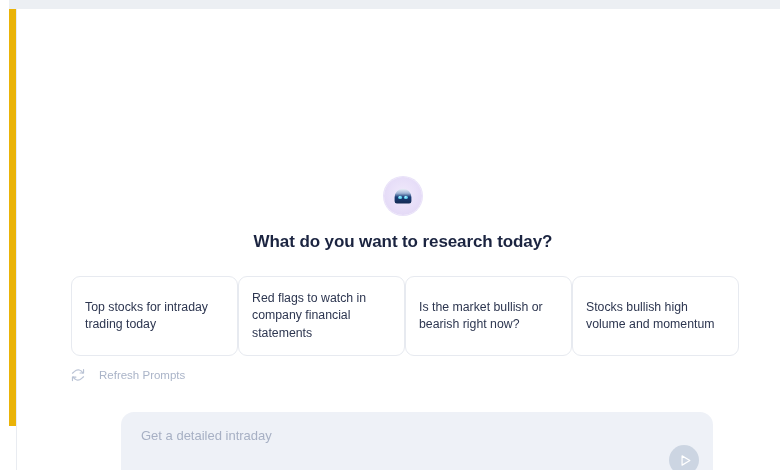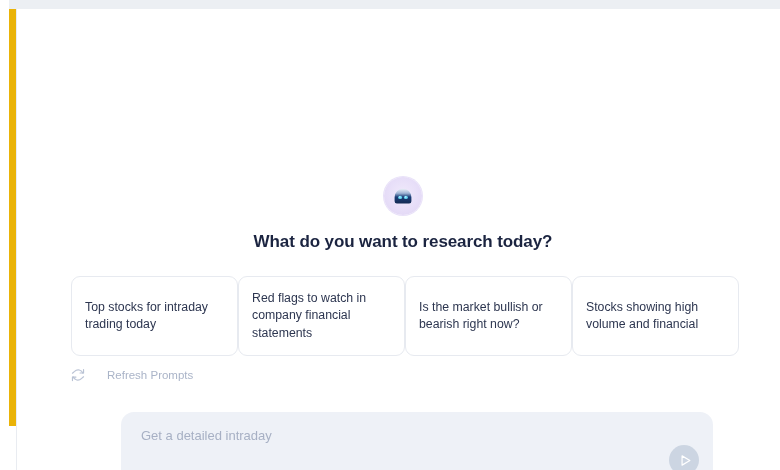--- a/index.html
+++ b/index.html
@@ -114,21 +114,21 @@
     color: #2d3650;
   }
 
   
   .refresh {
     position: absolute;
     top: 359px;
     left: 54px;
     display: flex;
     align-items: flex-end;
-    gap: 22px;
+    gap: 14px;
     cursor: pointer;
     user-select: none;
   }
 
   .refresh-icon svg {
     display: block;
   }
 
   .refresh-label {
     font-size: 11.5px;
@@ -210,21 +210,21 @@
       <div class="card">
         <span class="card-text">Top stocks for intraday trading today</span>
       </div>
       <div class="card">
         <span class="card-text">Red flags to watch in company financial statements</span>
       </div>
       <div class="card">
         <span class="card-text">Is the market bullish or bearish right now?</span>
       </div>
       <div class="card">
-        <span class="card-text">Stocks showing high volume and financial</span>
+        <span class="card-text">Stocks bullish high volume and momentum</span>
       </div>
     </div>
 
     <div class="refresh">
       <span class="refresh-icon">
         <svg width="14" height="14" viewBox="0 0 24 24" fill="none" stroke="#b9c2d4" stroke-width="2" stroke-linecap="round" stroke-linejoin="round">
           <path d="M21.5 2.5v6h-6"></path>
           <path d="M2.5 21.5v-6h6"></path>
           <path d="M20.4 9A8.6 8.6 0 0 0 6.2 5.8L2.5 9"></path>
           <path d="M3.6 15A8.6 8.6 0 0 0 17.8 18.2l3.7-3.2"></path>

